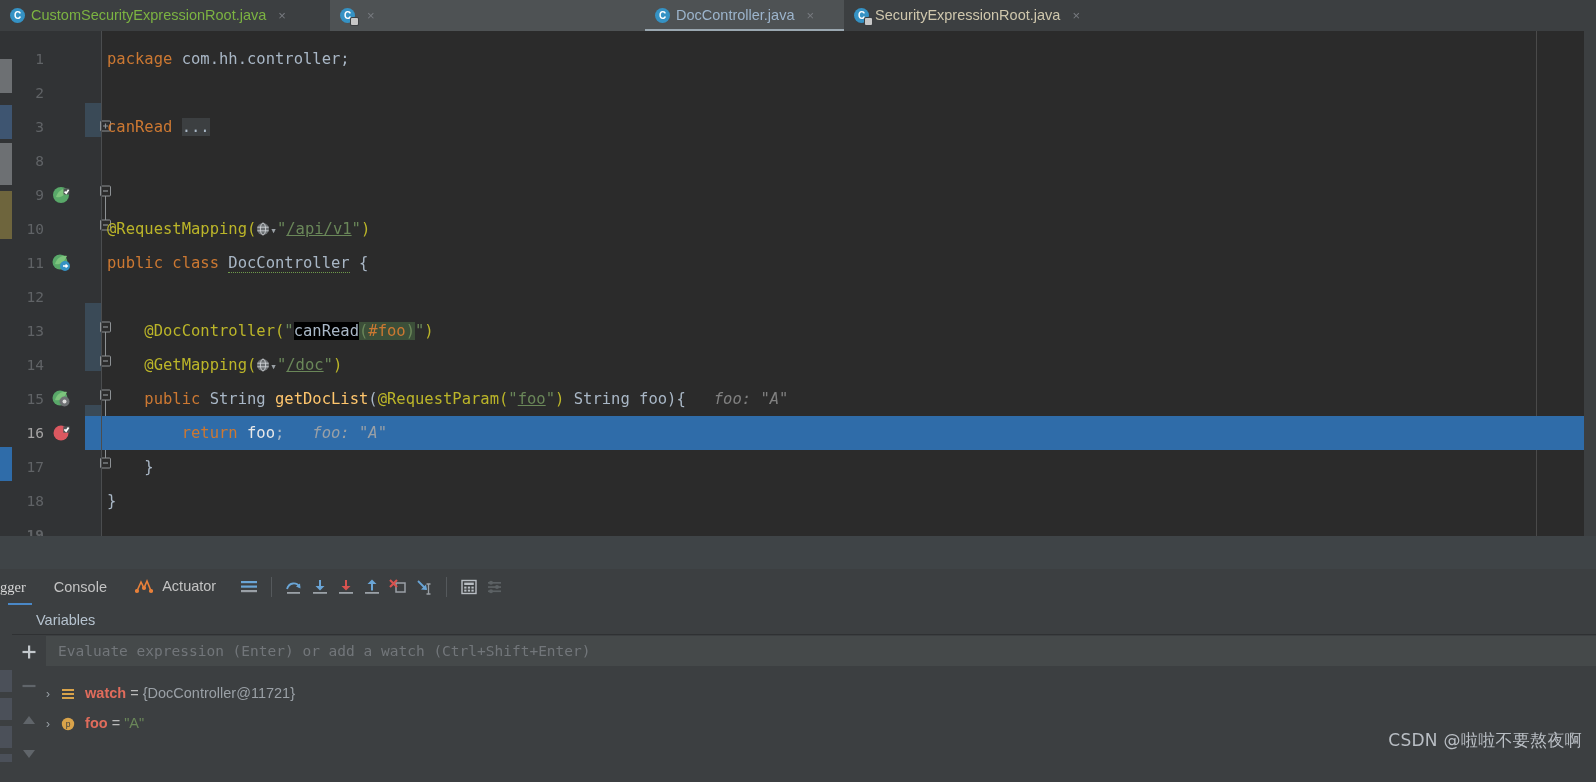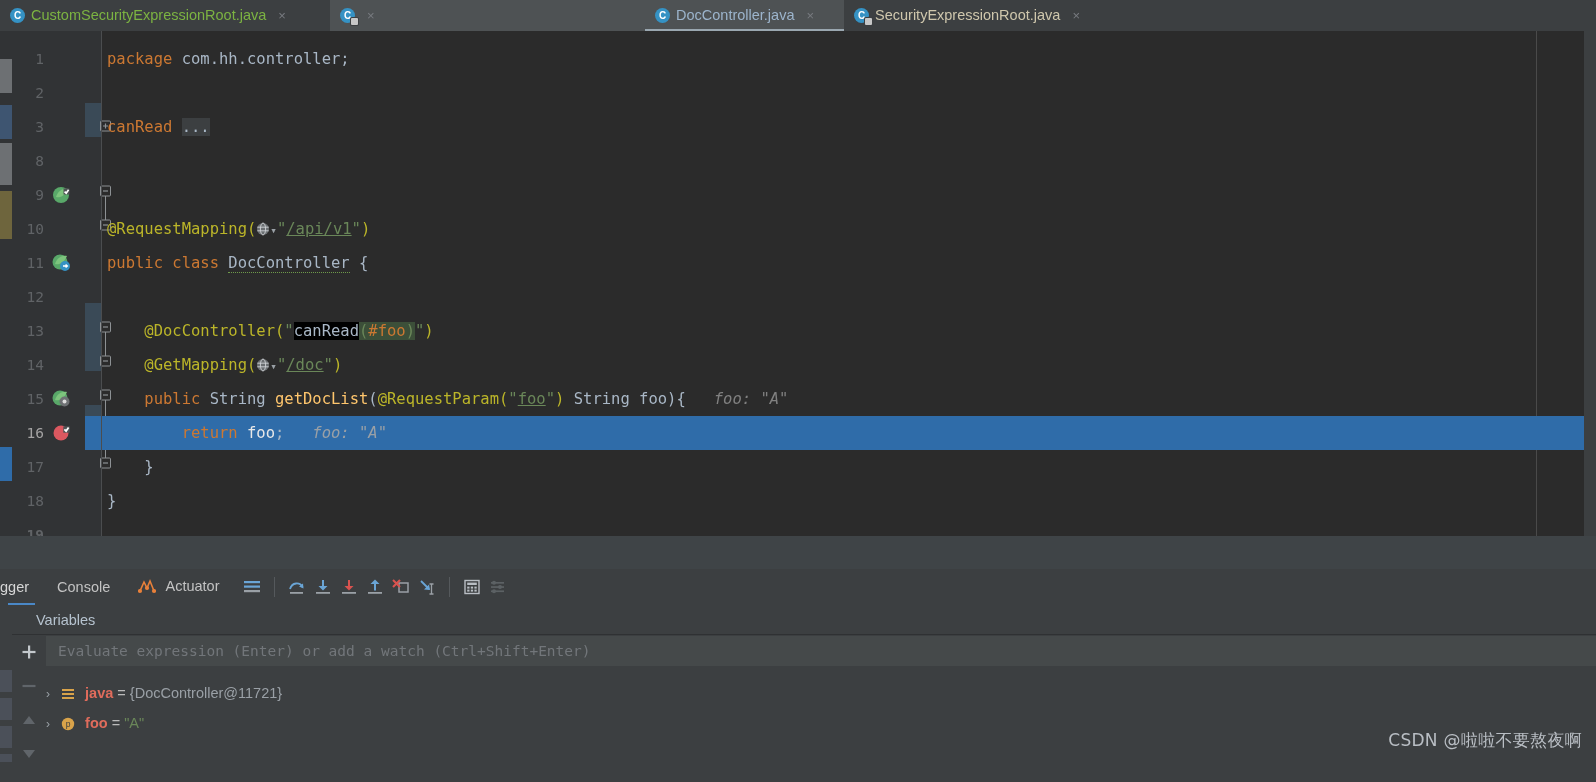--- a/index.html
+++ b/index.html
@@ -58,21 +58,21 @@
   .punc{color:#a9b7c6;}
   .hlwhite{color:#e8e8e8;}
 
   .globe{display:inline-block;width:14px;height:14px;vertical-align:-2px;position:relative;}
 
   
   .botpanel{position:absolute;left:0;top:536px;width:1596px;height:246px;background:#3c3f41;}
   .divider{position:absolute;left:0;top:0;width:1596px;height:33px;background:#3f4447;}
   .dbgbar{position:absolute;left:0;top:33px;width:1596px;height:36px;background:#3c3f41;display:flex;align-items:center;}
   .dbgtab{font-size:14.5px;color:#c3c3c3;padding:0 14px;line-height:36px;position:relative;cursor:default;}
-  .dbgtab.active{color:#d6d6d6;}
+  .dbgtab.active{color:#d6d6d6;font-family:Liberation Serif, serif;}
   .dbgtab.active::after{content:"";position:absolute;left:8px;right:8px;bottom:0;height:2px;background:#4a88c7;}
   .dbgtab .ic{display:inline-block;vertical-align:-3px;margin-right:6px;}
   .sep{width:1px;height:20px;background:#55595c;margin:0 9px;}
   .tbtn{width:26px;height:26px;display:flex;align-items:center;justify-content:center;cursor:pointer;}
 
   .varhdr{position:absolute;left:12px;top:69px;width:1584px;height:30px;background:#3c3f41;}
   .varhdr .vtab{position:absolute;left:24px;top:0;line-height:30px;font-size:14.5px;color:#b6c3cf;}
   .varhdr .uline{position:absolute;left:0;top:29px;width:1584px;height:1px;background:#2f3133;}
 
   .watchtool{position:absolute;left:12px;top:99px;width:34px;height:147px;background:#3c3f41;}
@@ -411,21 +411,21 @@
 
     <div class="varrow" style="top:143px;">
       <span class="arw">›</span>
       <span class="badge">
         <svg width="14" height="14" viewBox="0 0 14 14">
             <rect x="1" y="2" width="12" height="2" fill="#d9a34a"></rect>
             <rect x="1" y="6" width="12" height="2" fill="#d9a34a"></rect>
             <rect x="1" y="10" width="12" height="2" fill="#d9a34a"></rect>
           </svg>
       </span>
-      <span class="vname">java</span><span class="eq"> = </span><span class="vval">{DocController@11721}</span>
+      <span class="vname">watch</span><span class="eq"> = </span><span class="vval">{DocController@11721}</span>
     </div>
 
     <div class="varrow" style="top:173px;">
       <span class="arw">›</span>
       <span class="badge">
         <svg width="14" height="14" viewBox="0 0 14 14">
             <circle cx="7" cy="7" r="6.2" fill="#d9a34a"></circle>
             <text x="7" y="10.2" font-size="8.5" font-family="Liberation Sans" text-anchor="middle" fill="#3c3f41">p</text>
           </svg>
       </span>

